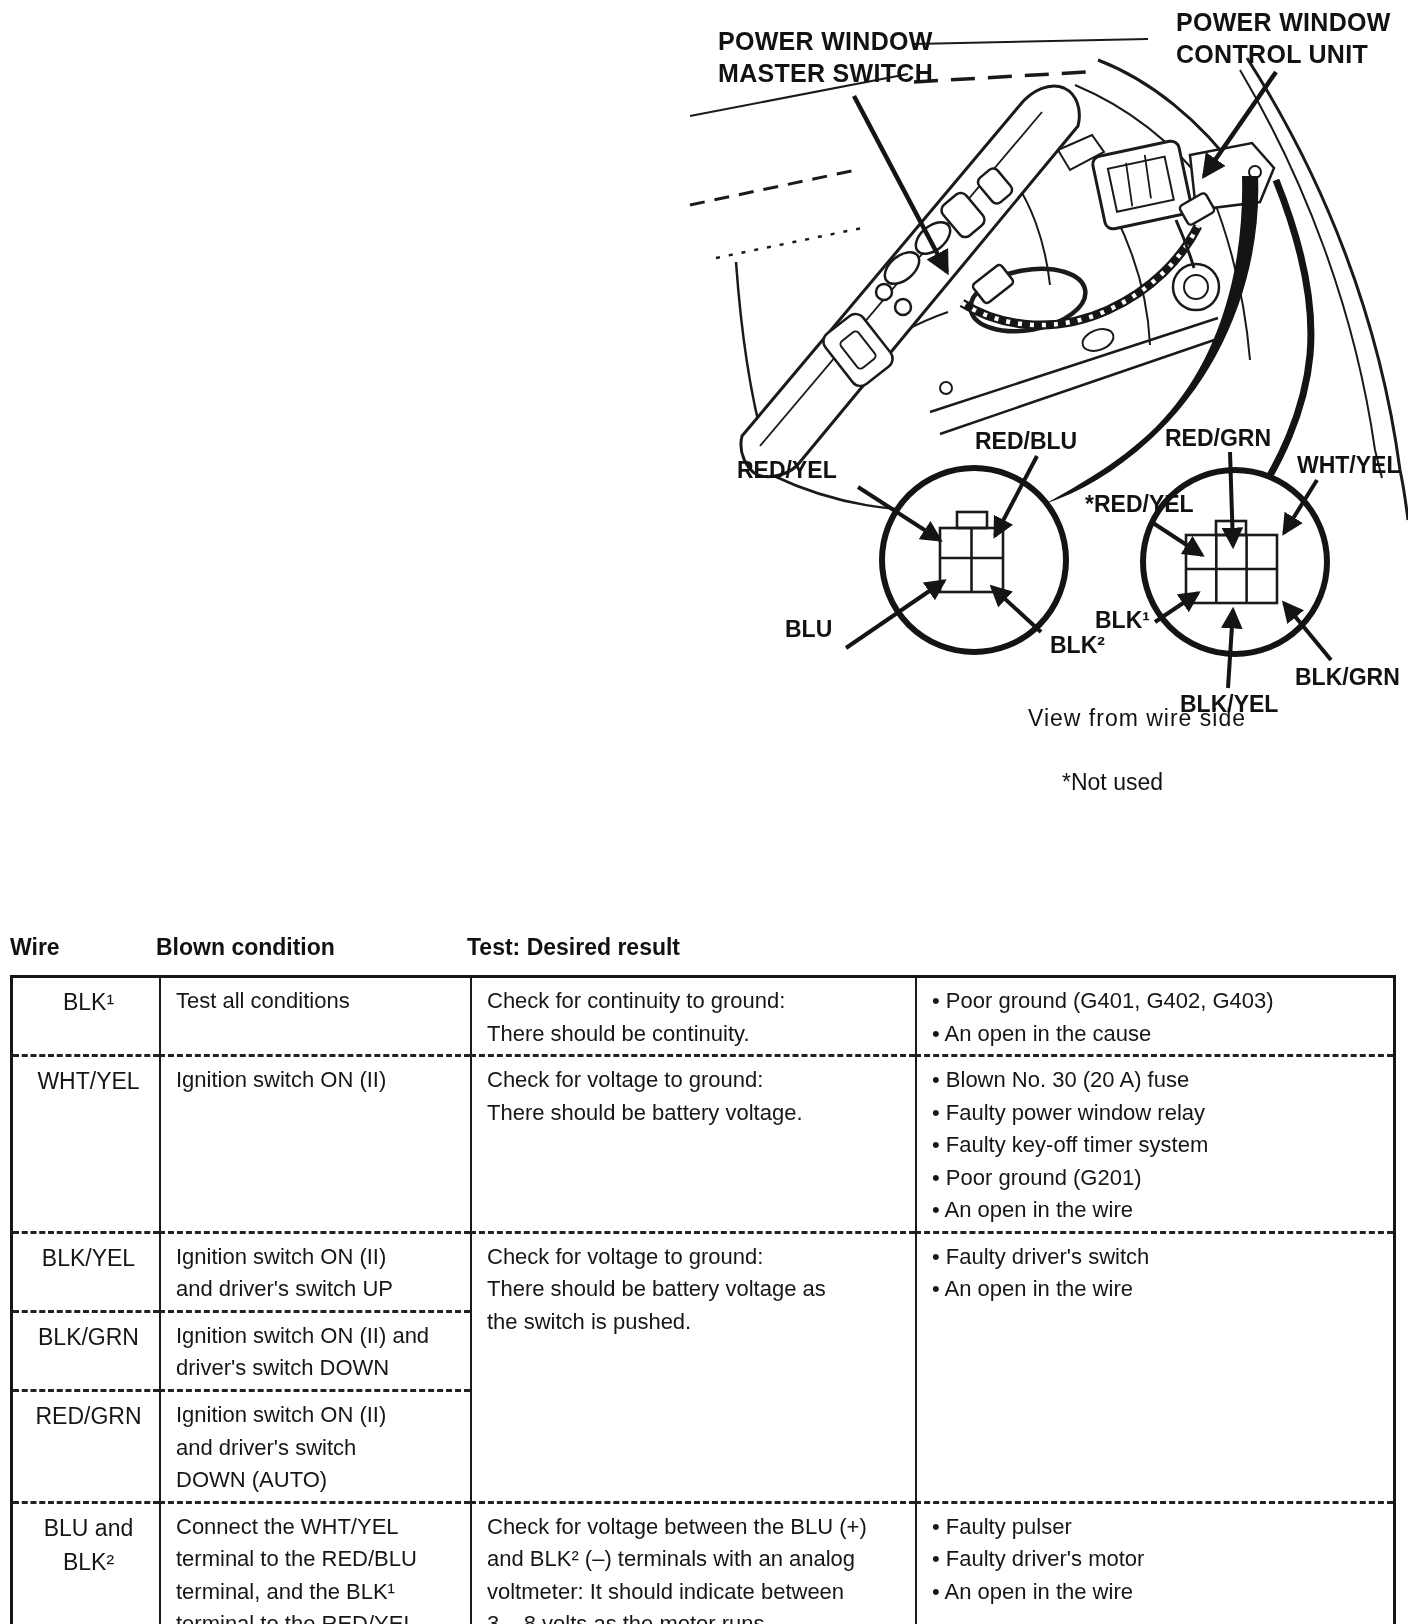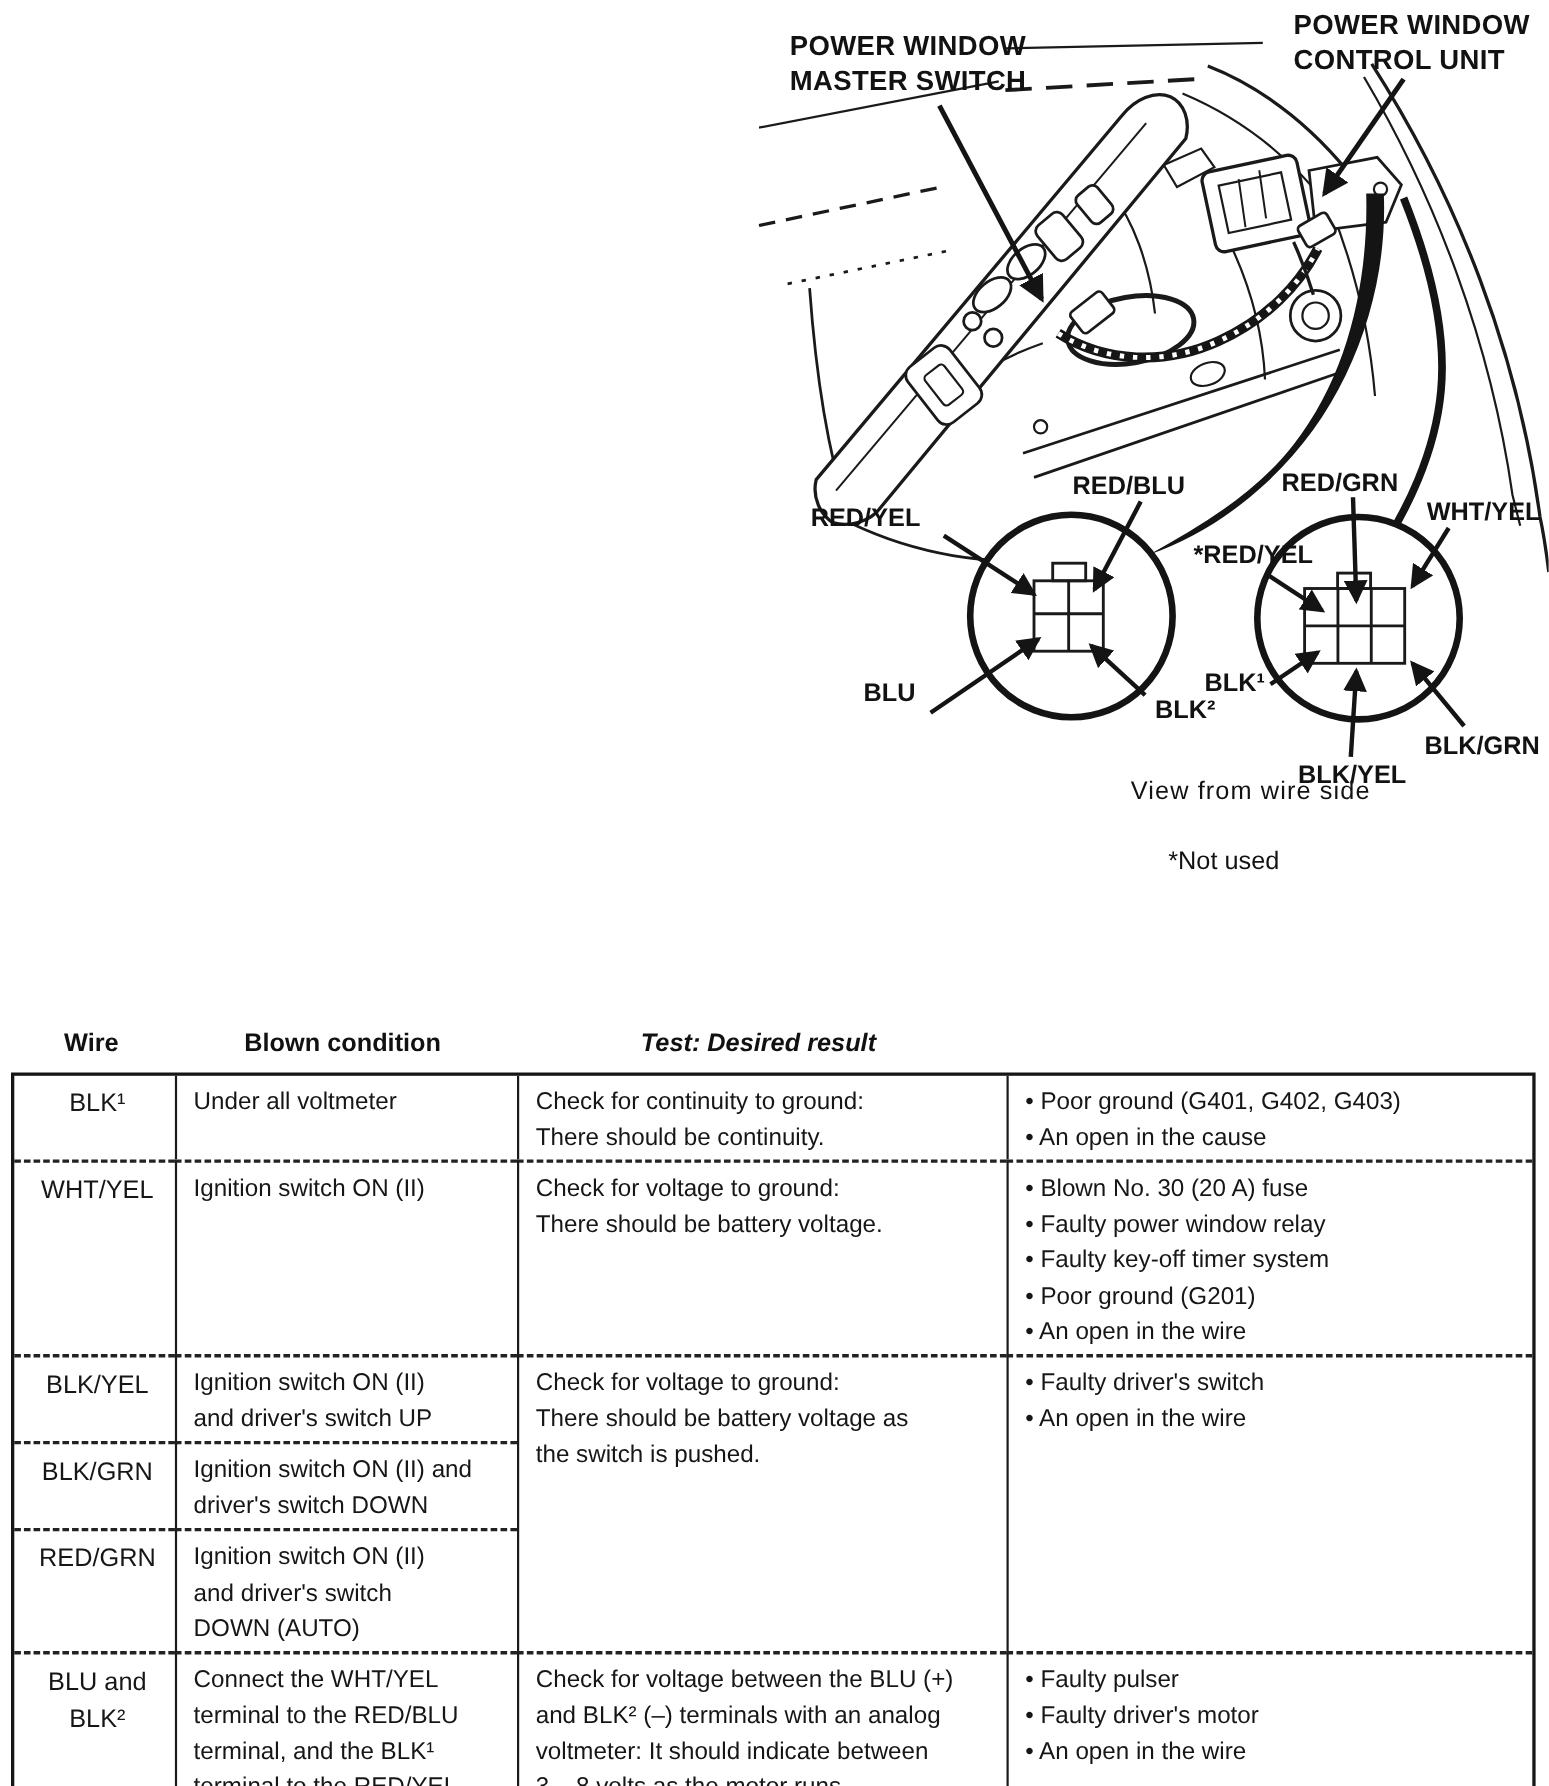--- a/index.html
+++ b/index.html
@@ -10,24 +10,24 @@
   svg text{fill:#121212;}
   .lbl{font-family:"Liberation Sans",sans-serif;font-weight:bold;font-size:23px;}
   .lbl-big{font-family:"Liberation Sans",sans-serif;font-weight:bold;font-size:25px;letter-spacing:.3px;}
   .cap{font-family:"Liberation Sans",sans-serif;font-weight:normal;font-size:23px;letter-spacing:1px;}
   .foot{font-family:"Liberation Sans",sans-serif;font-weight:normal;font-size:23px;}
   
   .thead{
     position:absolute;left:10px;top:934px;width:1380px;display:flex;
     font-weight:bold;font-size:23px;color:#111;
   }
-  .thead span{display:block;text-align:center;}
+  .thead span{display:block;text-align:left;}
   .th-wire{width:146px;}
   .th-cond{width:311px;}
-  .th-result{width:445px;font-style:italic;}
+  .th-result{width:445px;}
   .th-cause{width:478px;}
   
   table.tt{
     position:absolute;left:10px;top:975px;width:1380px;
     border-collapse:separate;border-spacing:0;table-layout:fixed;
     border:3.5px solid #161616;font-size:22px;color:#161616;
   }
   table.tt td{
     vertical-align:top;padding:7px 10px 4px 15px;
     white-space:pre-line;line-height:1.48;overflow:hidden;
@@ -182,21 +182,21 @@
   <table class="tt">
     <colgroup>
         <col class="c1">
         <col class="c2">
         <col class="c3">
         <col class="c4">
       </colgroup>
     <tbody>
         <tr class="r1">
       <td class="wire">BLK¹</td>
-      <td class="vline">Under all voltmeter</td>
+      <td class="vline">Test all conditions</td>
       <td class="vline">Check for continuity to ground:
 There should be continuity.</td>
       <td class="vline">• Poor ground (G401, G402, G403)
 • An open in the cause</td>
     </tr>
     <tr class="hline r2">
       <td class="wire">WHT/YEL</td>
       <td class="vline">Ignition switch ON (II)</td>
       <td class="vline">Check for voltage to ground:
 There should be battery voltage.</td>

